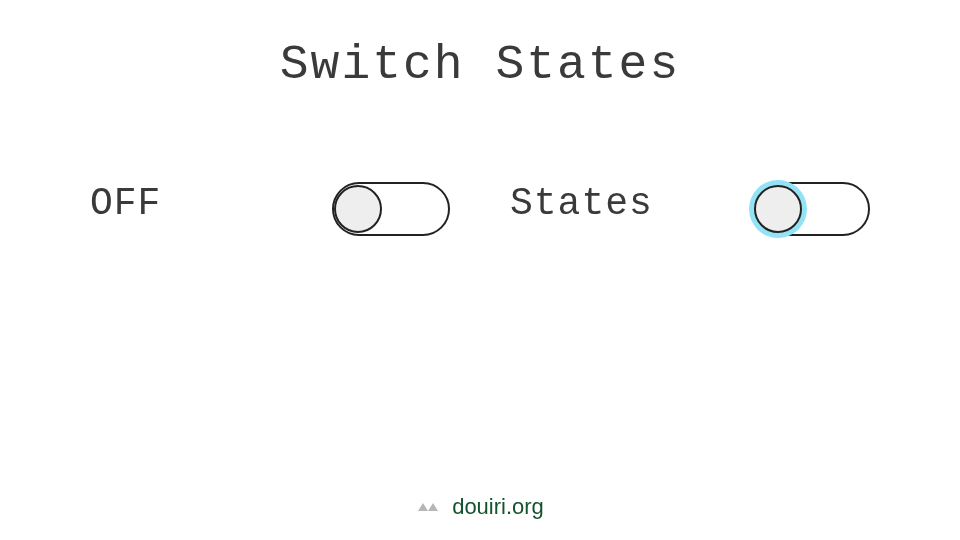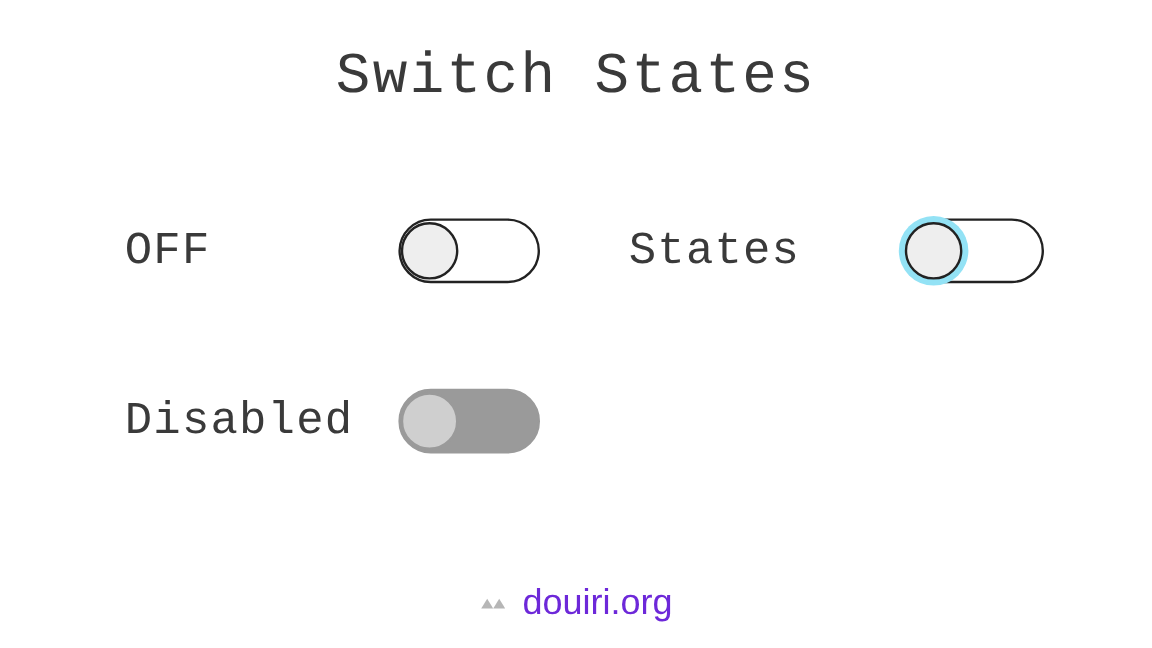--- a/index.html
+++ b/index.html
@@ -26,23 +26,22 @@
     .grid {
       display: grid;
       grid-template-columns: 1fr 1fr;
       column-gap: 60px;
       row-gap: 88px;
       width: 780px;
       margin: 90px auto 0;
     }
     .row {
       display: flex;
-      align-items: center;
+      align-items: flex-start;
       justify-content: space-between;
-      margin-left: 14px;
     }
     .label {
       font-size: 38px;
       font-weight: 500;
       color: #3a3a3a;
       letter-spacing: 1px;
     }
     .switch {
       position: relative;
       width: 118px;
@@ -85,22 +84,22 @@
     }
     .footer {
       position: absolute;
       bottom: 20px;
       left: 0;
       right: 0;
       display: flex;
       align-items: center;
       justify-content: center;
       gap: 10px;
-      color: #6d28d9;
-      font-size: 30px;
+      color: #14532d;
+      font-size: 22px;
       font-family: -apple-system, Segoe UI, Arial, sans-serif;
       font-weight: 500;
     }
     .footer .logo-icon {
       display: inline-flex;
       align-items: center;
     }
   </style>
 </head>
 <body>
@@ -117,26 +116,20 @@
   </div>
 
   <div class="row">
     <span class="label">States</span>
     <div class="switch focus">
       <div class="knob"></div>
     </div>
   </div>
 
 
-  <div class="row">
-    <span class="label">Disabled</span>
-    <div class="switch disabled">
-      <div class="knob"></div>
-    </div>
-  </div>
 
 </div>
 
 <div class="footer">
   <span class="logo-icon">
     <svg width="26" height="18" viewBox="0 0 26 18">
       <path d="M2 13 L7 5 L12 13 Z" fill="#b6b6b6"></path>
       <path d="M12 13 L17 5 L22 13 Z" fill="#b6b6b6"></path>
     </svg>
   </span>

